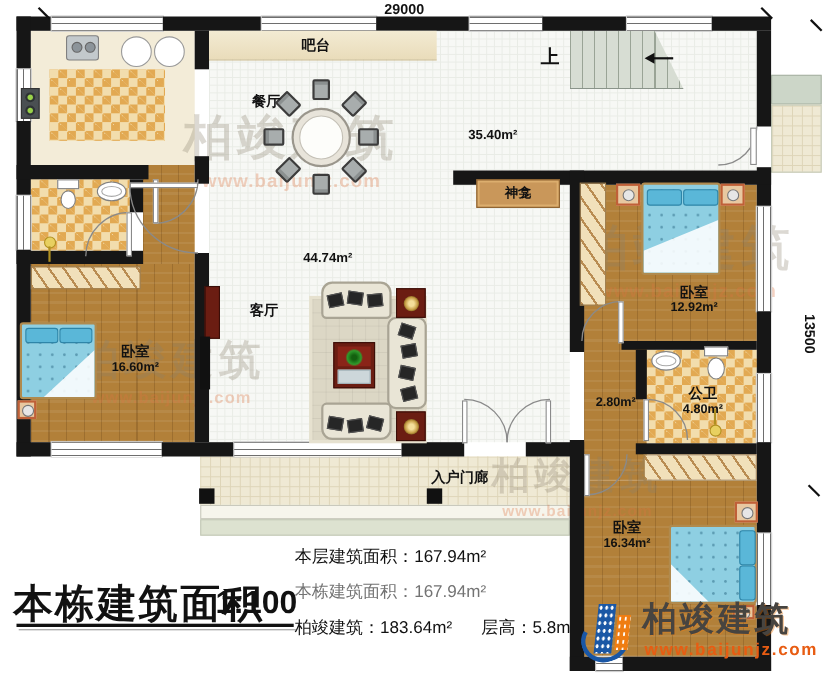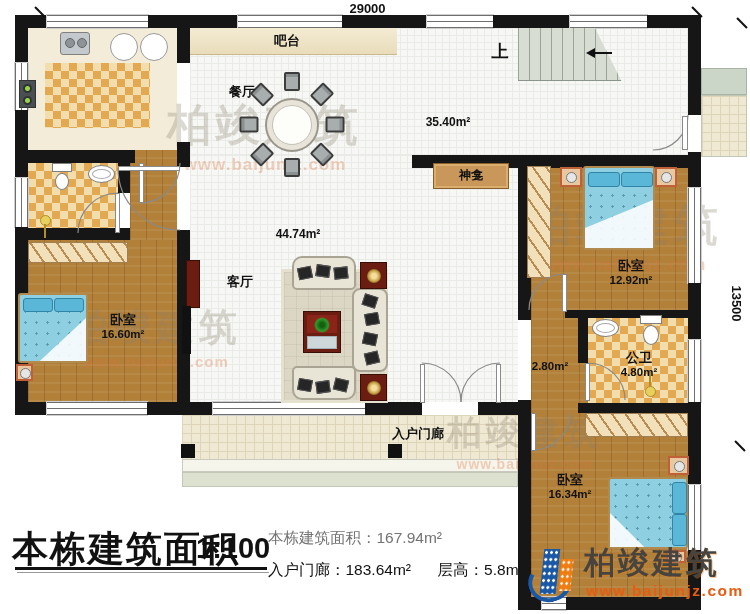--- a/index.html
+++ b/index.html
@@ -305,21 +305,21 @@
       <span class="nm" style="font-size:12px;">神龛</span>
     </div>
   <div class="lbl" style="left:593px;top:259px;width:76px;">
     <span class="nm">卧室</span>
       <span class="ar">12.92m²</span>
   </div>
   <div class="lbl" style="left:603px;top:351px;width:72px;">
     <span class="nm">公卫</span>
       <span class="ar">4.80m²</span>
   </div>
-  <div class="lbl" style="left:522px;top:360px;width:56px;">
+  <div class="lbl" style="left:522px;top:360px;width:56px;text-align:right;">
       <span class="ar">2.80m²</span>
     </div>
   <div class="lbl" style="left:532px;top:473px;width:76px;">
     <span class="nm">卧室</span>
       <span class="ar">16.34m²</span>
   </div>
   <div class="lbl" style="left:377px;top:427px;width:82px;">
       <span class="nm">入户门廊</span>
     </div>
 
@@ -332,25 +332,28 @@
 
   <div class="abs" style="left:12px;top:525px;font-size:36px;font-weight:bold;color:#111;letter-spacing:2px;">
     <span>本栋建筑面积</span>
   </div>
   <div class="abs" style="left:196px;top:532px;font-size:29px;font-weight:bold;color:#111;">
     <span>1:100</span>
   </div>
   <div class="abs" style="left:15px;top:567px;width:252px;height:3px;background:#111;"></div>
   <div class="abs" style="left:17px;top:572px;width:252px;height:1px;background:#999;"></div>
 
+  <div class="abs" style="left:268px;top:496px;font-size:15.5px;color:#111;">
+    <span>本层建筑面积：</span><span>167.94m²</span>
+  </div>
   <div class="abs" style="left:268px;top:528px;font-size:15.5px;color:#737373;">
     <span>本栋建筑面积：</span><span>167.94m²</span>
   </div>
   <div class="abs" style="left:268px;top:560px;font-size:15.5px;color:#111;">
-    <span>入户门廊：</span><span>183.64m²</span>
+    <span>柏竣建筑：</span><span>183.64m²</span>
     <span style="display:inline-block;width:18px;"></span>
     <span>层高：</span><span>5.8m</span>
   </div>
 
   <div class="abs" style="left:528px;top:544px;width:218px;height:64px;">
     <div class="abs" style="left:0;top:2px;width:52px;height:58px;">
       <div class="abs" style="left:0;top:16px;width:44px;height:40px;border:4px solid transparent;border-bottom-color:#1a57a5;border-left-color:#1a57a5;border-radius:50%;transform:rotate(-18deg);box-sizing:border-box;"></div>
       <div class="abs" style="left:14px;top:3px;width:16px;height:45px;background:#1a57a5;transform:skewX(-6deg);background-image:radial-gradient(#fff 1.2px,transparent 1.4px);background-size:5px 7px;"></div>
       <div class="abs" style="left:32px;top:13px;width:12px;height:32px;background:#ef7d12;transform:skewX(-6deg);background-image:radial-gradient(#fff 1px,transparent 1.2px);background-size:5px 7px;"></div>
     </div>

